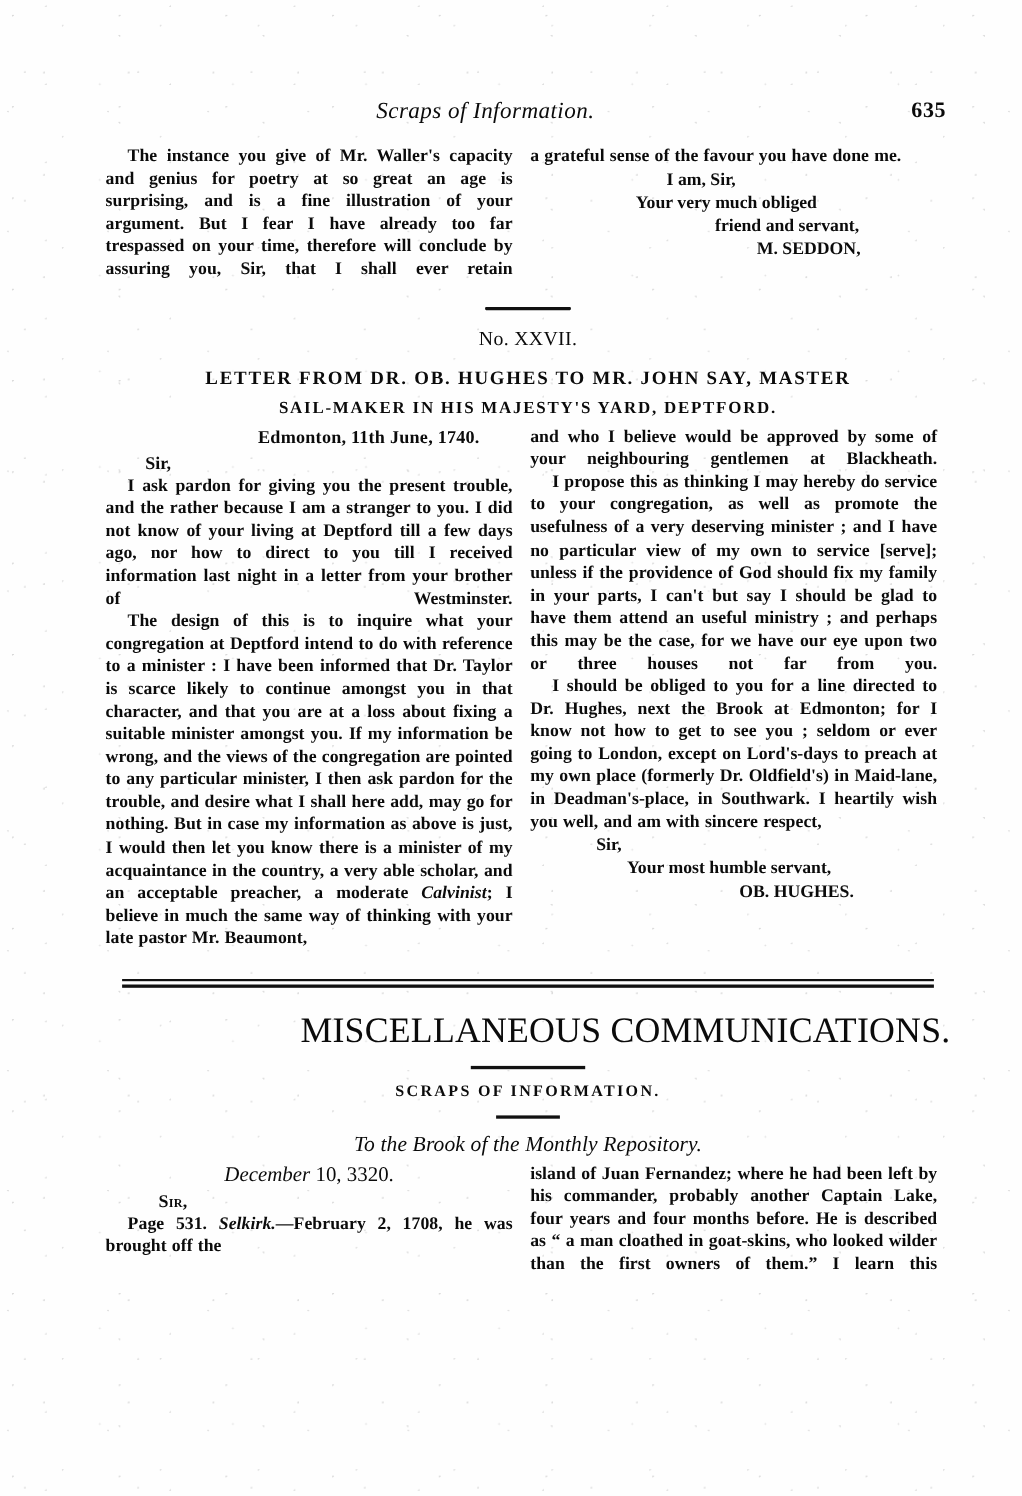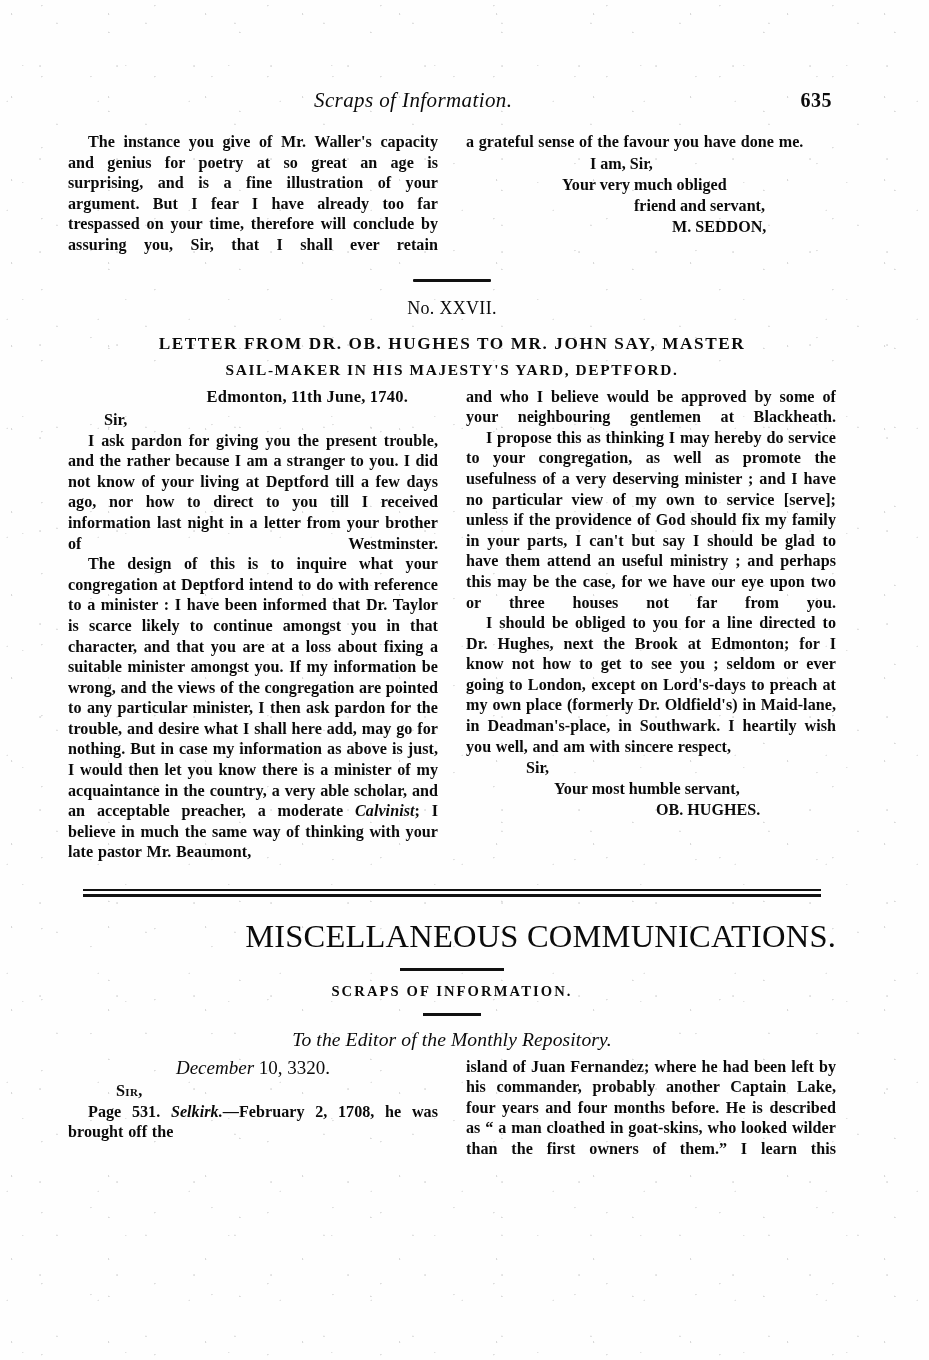--- a/index.html
+++ b/index.html
@@ -31,21 +31,21 @@
       radial-gradient(circle at 22% 56%, rgba(30,30,30,.4) 0 .6px, transparent 1px),
       radial-gradient(circle at 52% 71%, rgba(30,30,30,.45) 0 .6px, transparent 1px),
       radial-gradient(circle at 75% 88%, rgba(30,30,30,.4) 0 .7px, transparent 1px),
       radial-gradient(circle at 8%  93%, rgba(30,30,30,.4) 0 .6px, transparent 1px);
     background-size: 97px 83px, 113px 71px, 89px 101px, 131px 79px,
                      103px 117px, 77px 93px, 121px 87px, 91px 109px;
   }
 
   .content {
     position: absolute;
-    left: 68px;
+    left: 96px;
     top: 0;
     width: 768px;
   }
 
   
   .running-head {
     position: relative;
     height: 44px;
     margin-top: 88px;
   }
@@ -63,21 +63,21 @@
     right: 4px;
     top: 1px;
     font-size: 20px;
     font-weight: 700;
     letter-spacing: .5px;
   }
 
   
   .cols {
     display: flex;
-    gap: 28px;
+    gap: 16px;
   }
   .col {
     width: 370px;
     flex: 0 0 370px;
   }
 
   p.tx {
     margin: 0;
     font-size: 16.1px;
     line-height: 20.6px;
@@ -259,21 +259,21 @@
 
     <div class="rule-double">
       <i class="a"></i>
         <i class="b"></i>
     </div>
 
     <h1 class="misc-title">MISCELLANEOUS COMMUNICATIONS.</h1>
     <div class="rule-mid"></div>
     <h2 class="sub-title">SCRAPS OF INFORMATION.</h2>
     <div class="rule-tiny"></div>
-    <div class="to-editor">To the Editor of the Monthly Repository.</div>
+    <div class="to-editor">To the Brook of the Monthly Repository.</div>
 
     <div class="cols">
 
       <div class="col">
         <div class="date2"><i class="it">December</i> <span class="rm">10, 3320.</span></div>
         <div class="sir2 sc">Sir,</div>
         <p class="tx ind last"><span>Page 531. </span><i class="it">Selkirk.</i><span>—February 2, 1708, he was brought off the</span></p>
       </div>
 
       <div class="col">

